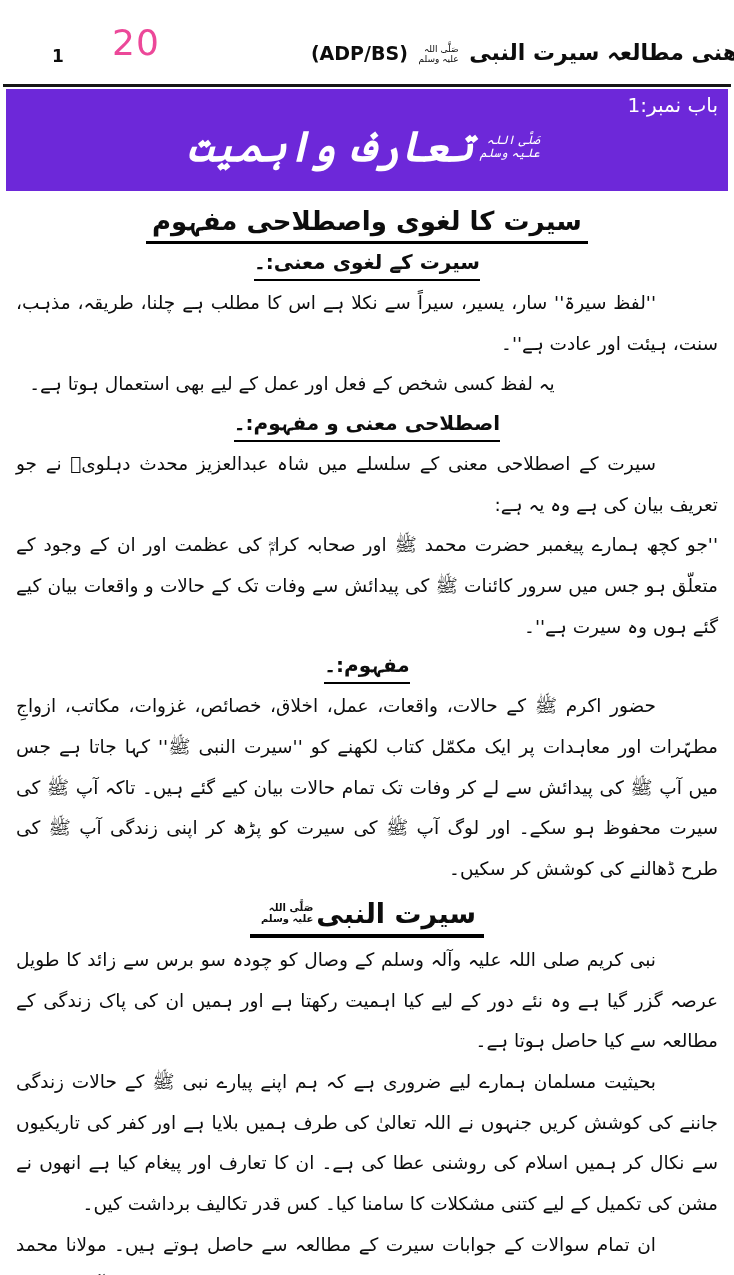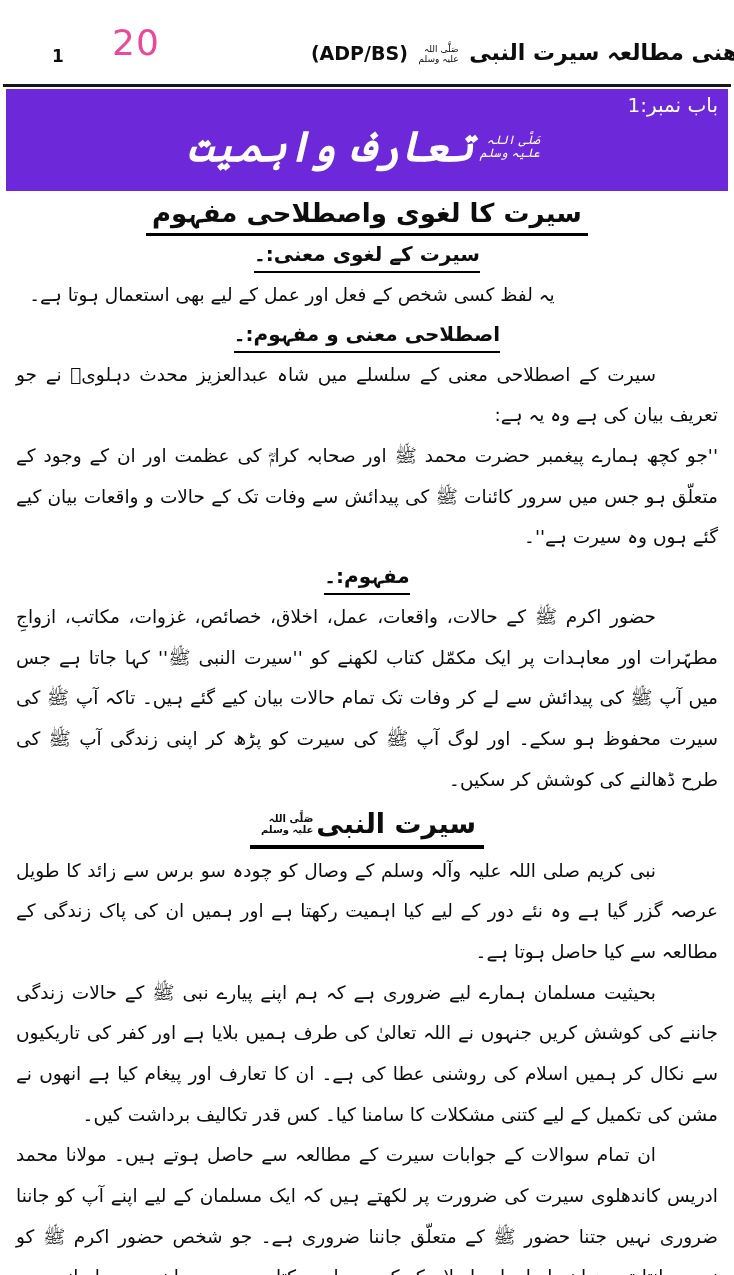--- a/index.html
+++ b/index.html
@@ -25,21 +25,21 @@
   .top-rule { height:3px; background:#161616; margin:0 3px; }
 
   
   .banner { background:#6d28d9; color:#fff; margin:2px 6px 0 6px; padding:3px 10px 14px 10px; }
   .chapter-label { text-align:right; font-size:20px; line-height:1.3; }
   .banner-title { display:flex; justify-content:center; align-items:center; direction:rtl;
                   font-family:"DejaVu Serif", serif; font-style:italic; font-weight:bold;
                   font-size:42px; line-height:1.4; white-space:nowrap; }
 
   
-  .h1wrap { text-align:center; margin-top:5px; }
+  .h1wrap { text-align:center; margin-top:13px; }
   .h1 { display:inline-block; font-size:26px; font-weight:bold; border-bottom:3px solid #000;
         padding:0 6px 2px 6px; line-height:1.35; }
   .h2wrap { text-align:center; margin:6px 0 2px 0; }
   .h2line { display:inline-flex; align-items:center; direction:rtl; font-size:27px; font-weight:bold;
             border-bottom:4px solid #000; padding:0 8px 3px 8px; line-height:1.3; white-space:nowrap; }
 
   .subwrap { text-align:center; padding:0 10px; margin:3px 0 2px 0; }
   .sub { display:inline-block; font-size:20px; font-weight:bold; border-bottom:2px solid #000;
          padding-bottom:2px; line-height:1.5; }
 
@@ -81,20 +81,21 @@
   </div>
 
   <div class="h1wrap">
     <span class="h1">سیرت کا لغوی واصطلاحی مفہوم</span>
   </div>
 
   <div class="subwrap">
     <span class="sub">سیرت کے لغوی معنی:۔</span>
   </div>
 
+  <p class="para indent">''لفظ سیرۃ'' سار، یسیر، سیراً سے نکلا ہے اس کا مطلب ہے چلنا، طریقہ، مذہب، سنت، ہیئت اور عادت ہے''۔</p>
 
   <p class="para center1">یہ لفظ کسی شخص کے فعل اور عمل کے لیے بھی استعمال ہوتا ہے۔</p>
 
   <div class="subwrap">
     <span class="sub">اصطلاحی معنی و مفہوم:۔</span>
   </div>
 
   <p class="para indent">سیرت کے اصطلاحی معنی کے سلسلے میں شاہ عبدالعزیز محدث دہلویؒ نے جو تعریف بیان کی ہے وہ یہ ہے:</p>
 
   <p class="para">''جو کچھ ہمارے پیغمبر حضرت محمد ﷺ اور صحابہ کرامؓ کی عظمت اور ان کے وجود کے متعلّق ہو جس میں سرور کائنات ﷺ کی پیدائش سے وفات تک کے حالات و واقعات بیان کیے گئے ہوں وہ سیرت ہے''۔</p>

